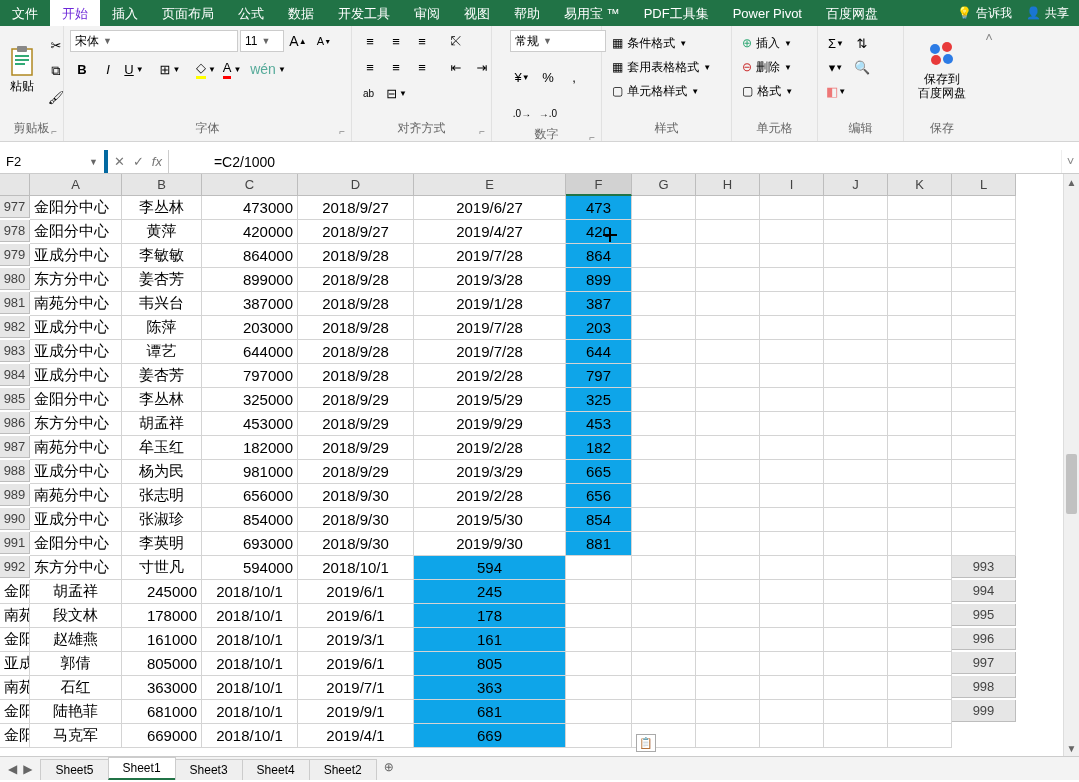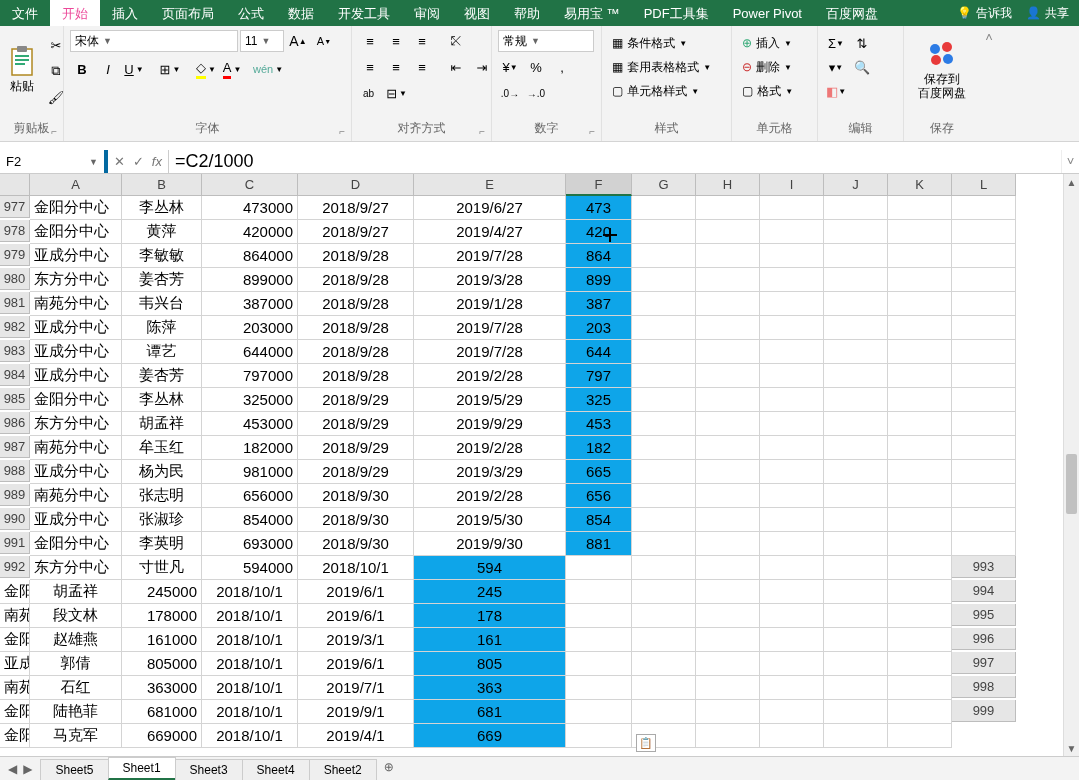--- a/index.html
+++ b/index.html
@@ -1,21 +1,21 @@
 <!DOCTYPE html>
 <html><head>
 <meta charset="utf-8">
 <style>
 * { box-sizing: border-box; margin: 0; padding: 0; font-family: "Microsoft YaHei", Arial, sans-serif; }
 body { width: 1079px; height: 782px; background: #fff; overflow: hidden; font-size: 13px; }
 
 
 .tabbar { background: #217346; height: 26px; display: flex; align-items: stretch; color: #fff; font-size: 13px; }
 .tabbar .tab { padding: 4px 12px 3px; cursor: pointer; display: flex; align-items: center; }
-.tabbar .tab.active { background: #fff; color: #ec4899; text-align: center; }
+.tabbar .tab.active { background: #fff; color: #6d28d9; text-align: center; }
 .tabbar .spacer { flex: 1; }
 .tabbar .right { display: flex; align-items: center; gap: 14px; padding-right: 10px; }
 .tabbar .right .item { display: flex; align-items: center; gap: 4px; font-size: 12px; }
 
 
 .ribbon { background: #f3f3f3; border-bottom: 1px solid #d4d4d4; height: 116px; display: flex; }
 .group { border-right: 1px solid #e1e1e1; display: flex; flex-direction: column; padding: 4px 6px 2px; }
 .group .content { flex: 1; display: flex; align-items: flex-start; gap: 6px; }
 .group .label { text-align: center; font-size: 12px; color: #666; padding: 2px 0; position: relative; }
 .group .label .launcher { position: absolute; right: 0; bottom: 2px; font-size: 10px; color: #888; cursor: pointer; }
@@ -30,21 +30,21 @@
 .btnrow { display: flex; gap: 2px; align-items: center; }
 .iconbtn { width: 24px; height: 22px; display: flex; align-items: center; justify-content: center; cursor: pointer; border: 1px solid transparent; }
 .listitem { display: flex; align-items: center; gap: 4px; font-size: 12px; height: 22px; cursor: pointer; padding: 0 4px; }
 
 
 .formulabar { height: 24px; border-bottom: 1px solid #ccc; display: flex; align-items: stretch; font-size: 13px; }
 .namebox { width: 108px; border-right: 4px solid #0369a1; display: flex; align-items: center; padding: 0 6px; }
 .namebox .arrow { margin-left: auto; font-size: 9px; color: #666; }
 .fx-controls { display: flex; align-items: center; padding: 0 6px; gap: 8px; border-right: 1px solid #ccc; }
 .fx-controls span { color: #777; cursor: pointer; }
-.formula-input { flex: 1; padding: 0 6px; display: flex; align-items: center; font-size: 18px; }
+.formula-input { flex: 1; padding: 0 6px; display: flex; align-items: center; font-size: 14px; margin-left: 39px; }
 .formula-expand { width: 18px; display: flex; align-items: center; justify-content: center; color: #888; cursor: pointer; border-left: 1px solid #eee; }
 
 
 .gridwrap { position: relative; height: 582px; overflow: hidden; }
 .grid { display: grid; grid-template-columns: 30px 92px 80px 96px 116px 152px 66px 64px 64px 64px 64px 64px 64px; font-size: 15px; font-family: "SimSun", serif; }
 .colhdr, .rowhdr, .corner { background: #e6e6e6; border-right: 1px solid #bdbdbd; border-bottom: 1px solid #bdbdbd; display: flex; align-items: center; justify-content: center; height: 22px; font-size: 13px; color: #444; font-family: Arial, sans-serif; }
 .colhdr.sel { background: #d2d2d2; border-bottom: 2px solid #217346; }
 .rowhdr { font-family: Arial, sans-serif; }
 .cell { border-right: 1px solid #d4d4d4; border-bottom: 1px solid #d4d4d4; height: 24px; display: flex; align-items: center; padding: 0 4px; overflow: hidden; white-space: nowrap; }
 .cell.center { justify-content: center; }
@@ -177,21 +177,21 @@
         <div class="iconbtn">
             <span style="border-bottom:3px solid #ffff00;padding-bottom:1px;">◇</span>
             <span style="font-size:8px;margin-left:2px;">▼</span>
           </div>
         <div class="iconbtn">
             <span style="border-bottom:3px solid #ff0000;padding-bottom:1px;">A</span>
             <span style="font-size:8px;margin-left:2px;">▼</span>
           </div>
         <div style="width:8px;"></div>
         <div class="iconbtn">
-            <span style="font-size:11px;color:#5a9;">wén</span>
+            <span style="font-size:14px;color:#5a9;">wén</span>
             <span style="font-size:8px;margin-left:2px;">▼</span>
           </div>
       </div>
     </div>
     <div class="label"><span>字体</span><span class="launcher">⌐</span></div>
   </div>
 
   <div class="group" style="width:140px;">
     <div class="content" style="flex-direction:column;gap:4px;">
       <div class="btnrow">
@@ -234,21 +234,21 @@
         <div class="iconbtn" style="width:auto;padding:0 4px;">
             <span>⊟</span>
             <span style="font-size:8px;margin-left:2px;">▼</span>
           </div>
       </div>
     </div>
     <div class="label"><span>对齐方式</span><span class="launcher">⌐</span></div>
   </div>
 
   <div class="group" style="width:110px;">
-    <div class="content" style="flex-direction:column;gap:4px;">
+    <div class="content" style="flex-direction:column;gap:14px;margin-left:12px;">
       <div class="selectlike" style="width:96px;">
         <span>常规</span>
           <span class="arrow">▼</span>
       </div>
       <div class="btnrow">
         <div class="iconbtn">
             <span>¥</span>
             <span style="font-size:8px;">▼</span>
           </div>
         <div class="iconbtn">

